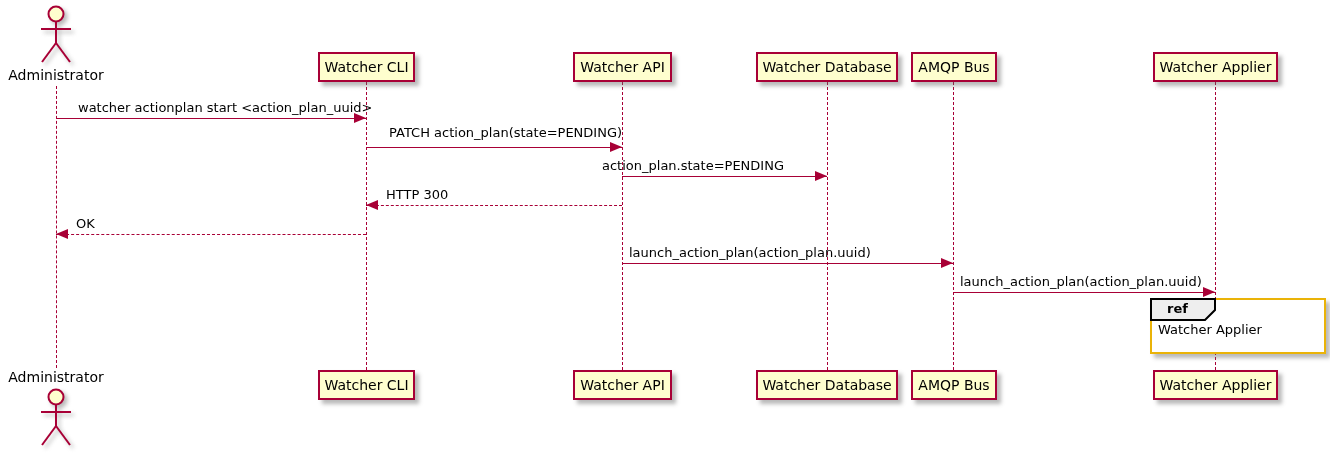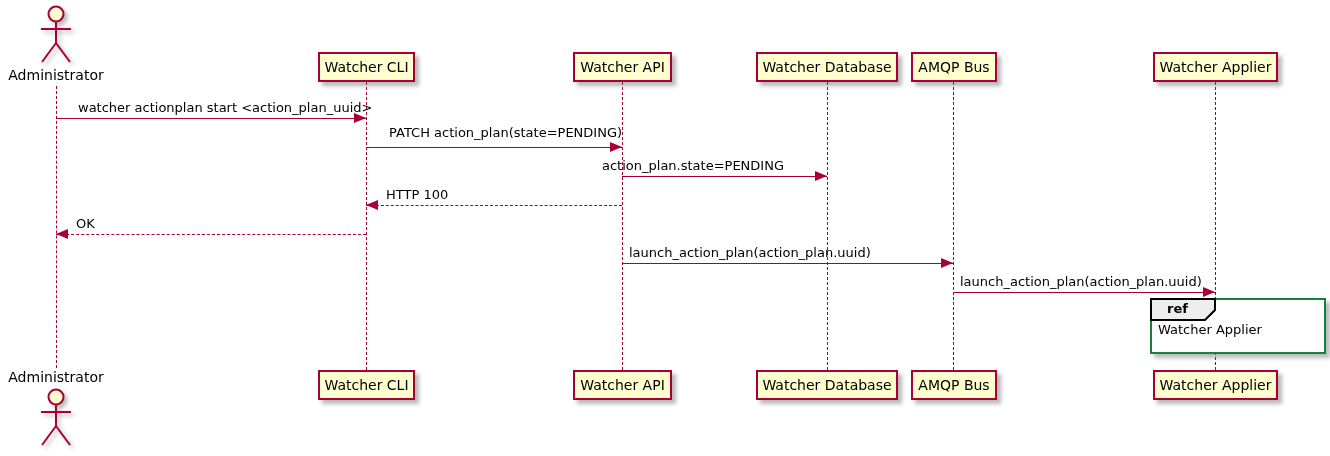--- a/index.html
+++ b/index.html
@@ -67,21 +67,21 @@
     width:110px;
     text-align:center;
     font-size:14px;
   }
   
   .ref-box {
     position:absolute;
     left:1150px; top:298px;
     width:176px; height:56px;
     background:#ffffff;
-    border:2px solid #15803d;
+    border:2px solid #eab308;
     box-shadow:4px 4px 4px rgba(100,100,100,0.45);
   }
   .ref-tab-svg { position:absolute; left:-2px; top:-2px; }
   .ref-keyword {
     position:absolute;
     left:15px; top:1px;
     font-size:13px;
     font-weight:bold;
   }
   .ref-body {
@@ -166,21 +166,21 @@
     <div class="arrow-right" style="left:610px; top:142px;"></div>
   </div>
 
   <div>
     <div class="msg-label" style="left:602px; top:158px;">action_plan.state=PENDING</div>
     <div class="msg-line" style="left:622px; top:176px; width:205px;"></div>
     <div class="arrow-right" style="left:815px; top:171px;"></div>
   </div>
 
   <div>
-    <div class="msg-label" style="left:386px; top:187px;">HTTP 100</div>
+    <div class="msg-label" style="left:386px; top:187px;">HTTP 300</div>
     <div class="msg-line dashed" style="left:366px; top:205px; width:256px;"></div>
     <div class="arrow-left" style="left:366px; top:200px;"></div>
   </div>
 
   <div>
     <div class="msg-label" style="left:76px; top:216px;text-align:right;">OK</div>
     <div class="msg-line dashed" style="left:56px; top:234px; width:310px;"></div>
     <div class="arrow-left" style="left:56px; top:229px;"></div>
   </div>
 

